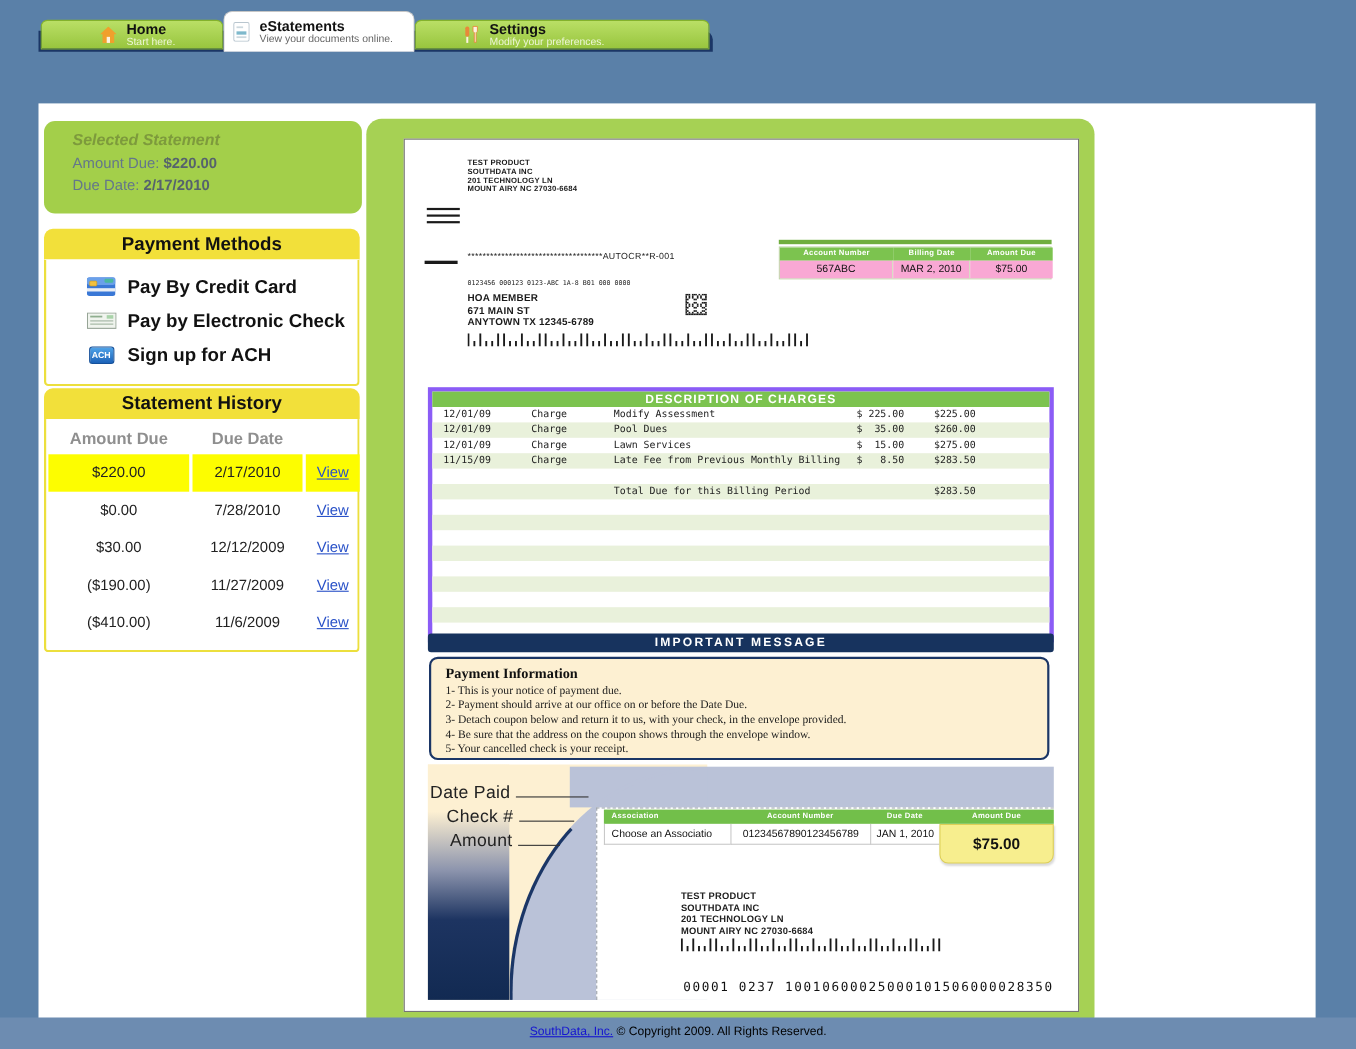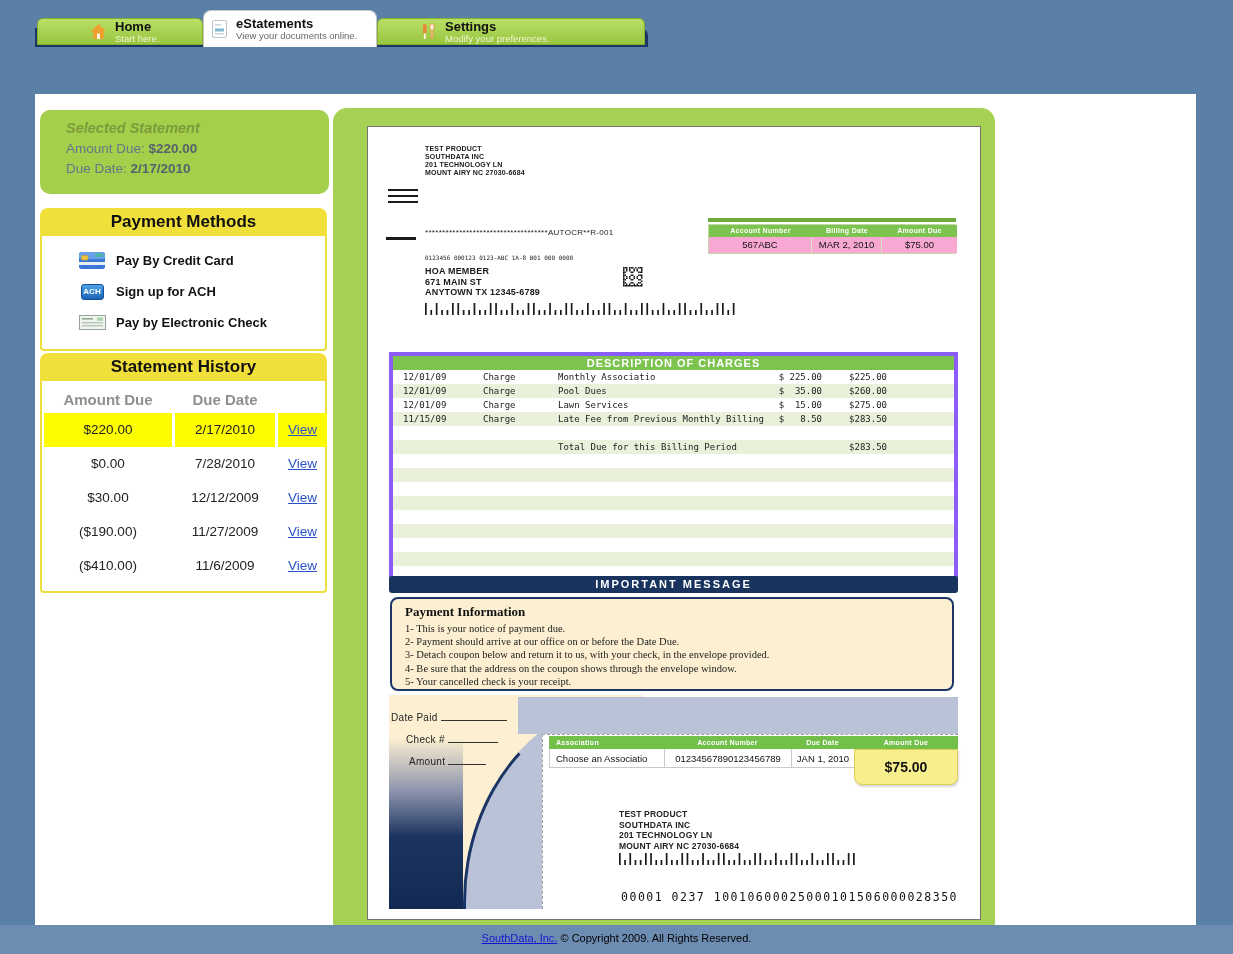--- a/index.html
+++ b/index.html
@@ -29,21 +29,21 @@
   .sel-line b { color:#55626d; }
 
   
   .panel { width:287px; }
   .panel-head { height:28px; background:#f2e03a; border-radius:8px 8px 0 0; text-align:center; font-size:17px; font-weight:bold; color:#111; line-height:28px; }
   .panel-body { background:#fff; border:2px solid #ecdf3d; border-top:none; border-radius:0 0 4px 4px; }
   .pm-panel { left:5px; top:114px; }
   .pm-body { padding:9px 0 11px; }
   .pm-item { display:flex; align-items:center; height:31px; padding-left:36px; cursor:pointer; }
   .pm-item .picon { width:28px; display:inline-flex; justify-content:center; margin-right:10px; }
-  .pm-label { font-size:13px; font-weight:bold; color:#111; }
+  .pm-label { font-size:17px; font-weight:bold; color:#111; }
   .ach-badge { width:23px; height:16px; background:linear-gradient(#4fa3e8,#1c62b8); border:1px solid #15509a; border-radius:3px; color:#fff; font-size:8px; font-weight:bold; display:flex; align-items:center; justify-content:center; }
 
   
   .sh-panel { left:5px; top:259px; }
   .sh-body { padding:4px 2px 8px; }
   .sh-grid { display:grid; grid-template-columns:128px 100px 49px; column-gap:3px; }
   .sh-hrow { height:28px; }
   .sh-hcell { font-size:15px; font-weight:bold; color:#8f8f8f; text-align:center; line-height:30px; }
   .sh-row { height:34px; }
   .sh-cell { font-size:13.5px; color:#222; text-align:center; line-height:34px; }
@@ -81,21 +81,21 @@
   .paybox { left:22px; top:470px; width:564px; height:94px; background:#fdf0d2; border:2px solid #1b3666; border-radius:8px; font-family:"Liberation Serif",serif; padding:5px 0 0 13px; }
   .paybox-title { font-size:13px; font-weight:bold; color:#111; margin-bottom:2px; }
   .payline { font-size:10.5px; line-height:13.2px; color:#1a1a1a; }
 
   
   .cream { left:21px; top:568px; width:254px; height:214px; background:#fdf0d2; }
   .grad { left:21px; top:568px; width:74px; height:214px; background:linear-gradient(#fdf0d2 20%, #8c94ad 45%, #1d3461 66%, #122a52 100%); }
   .band { left:150px; top:570px; width:440px; height:37px; background:#bac2d8; }
   .swoosh { left:95px; top:570px; width:180px; height:212px; background:#bac2d8; border-left:3px solid #1b3666; border-top:3px solid #bac2d8; border-top-left-radius:175px 205px; }
   .coupon { left:174px; top:607px; width:416px; height:175px; background:#fff; border-top:1px dashed #9aa0a8; border-left:1px dashed #9aa0a8; }
-  .stub { font-size:10px; color:#222; letter-spacing:.3px; }
+  .stub { font-size:16px; color:#222; letter-spacing:.3px; }
   .stub .uline { display:inline-block; border-bottom:1px solid #333; height:9px; }
 
   .ctable { left:181px; top:609px; width:409px; }
   .ct-hrow { display:grid; grid-template-columns:115px 127px 63px 104px; background:#72bf4a; height:13px; }
   .ct-hcell { color:#fff; font-size:7px; font-weight:bold; line-height:13px; text-align:center; letter-spacing:.3px; }
   .ct-hcell:first-child { text-align:left; padding-left:7px; }
   .ct-vrow { display:grid; grid-template-columns:115px 127px 63px 104px; }
   .ct-vcell { background:#fff; border:1px solid #c9c9c9; border-top:none; border-right:none; font-size:9.5px; color:#111; height:19px; line-height:19px; text-align:center; }
   .ct-vcell.assoc { text-align:left; padding-left:6px; border-left:1px solid #c9c9c9; }
   .ct-amt { position:relative; }
@@ -174,35 +174,35 @@
                 <rect width="26" height="7" rx="2.5" fill="#6aa0ea"></rect>
                 <rect x="16" y="1.5" width="8" height="3.5" rx="1" fill="#49b8a0"></rect>
                 <rect y="10" width="26" height="3" fill="#e9eef5"></rect>
                 <rect x="2.5" y="3.5" width="6.5" height="4.5" rx="1" fill="#f3c13e" stroke="#c79a28" stroke-width=".6"></rect>
               </svg>
           </span>
           <span class="pm-label">Pay By Credit Card</span>
         </div>
         <div class="pm-item">
           <span class="picon">
-            <span class="ach-badge">ACH</span>
-          </span>
-          <span class="pm-label">Sign up for ACH</span>
-        </div>
-        <div class="pm-item">
-          <span class="picon">
             <svg width="27" height="15" viewBox="0 0 27 15">
                 <rect x=".5" y=".5" width="26" height="14" fill="#f0f4ee" stroke="#96a496"></rect>
                 <rect x="3" y="3" width="11" height="1.6" fill="#8fae8f"></rect>
                 <rect x="18" y="2.5" width="6" height="3.2" fill="#a9d3a9"></rect>
                 <rect x="3" y="7" width="21" height="1.4" fill="#b7c6b7"></rect>
                 <rect x="3" y="10" width="21" height="1.4" fill="#b7c6b7"></rect>
               </svg>
           </span>
           <span class="pm-label">Pay by Electronic Check</span>
+        </div>
+        <div class="pm-item">
+          <span class="picon">
+            <span class="ach-badge">ACH</span>
+          </span>
+          <span class="pm-label">Sign up for ACH</span>
         </div>
       </div>
     </div>
 
     <div class="abs panel sh-panel">
       <div class="panel-head">Statement History</div>
       <div class="panel-body sh-body">
         <div class="sh-grid sh-hrow">
           <div class="sh-hcell">Amount Due</div>
           <div class="sh-hcell">Due Date</div>
@@ -412,21 +412,21 @@
           <div class="acct-vrow">
             <div class="acct-vcell">567ABC</div>
             <div class="acct-vcell">MAR 2, 2010</div>
             <div class="acct-vcell">$75.00</div>
           </div>
         </div>
 
         <div class="abs charges">
           <div class="charges-head">DESCRIPTION OF CHARGES</div>
           <div class="crow">
-            <span class="cc1">12/01/09</span><span class="cc2">Charge</span><span class="cc3">Monthly Associatio</span><span class="cc4">$ 225.00</span><span class="cc5">$225.00</span>
+            <span class="cc1">12/01/09</span><span class="cc2">Charge</span><span class="cc3">Modify Assessment</span><span class="cc4">$ 225.00</span><span class="cc5">$225.00</span>
           </div>
           <div class="crow g">
             <span class="cc1">12/01/09</span><span class="cc2">Charge</span><span class="cc3">Pool Dues</span><span class="cc4">$  35.00</span><span class="cc5">$260.00</span>
           </div>
           <div class="crow">
             <span class="cc1">12/01/09</span><span class="cc2">Charge</span><span class="cc3">Lawn Services</span><span class="cc4">$  15.00</span><span class="cc5">$275.00</span>
           </div>
           <div class="crow g">
             <span class="cc1">11/15/09</span><span class="cc2">Charge</span><span class="cc3">Late Fee from Previous Monthly Billing</span><span class="cc4">$   8.50</span><span class="cc5">$283.50</span>
           </div>

